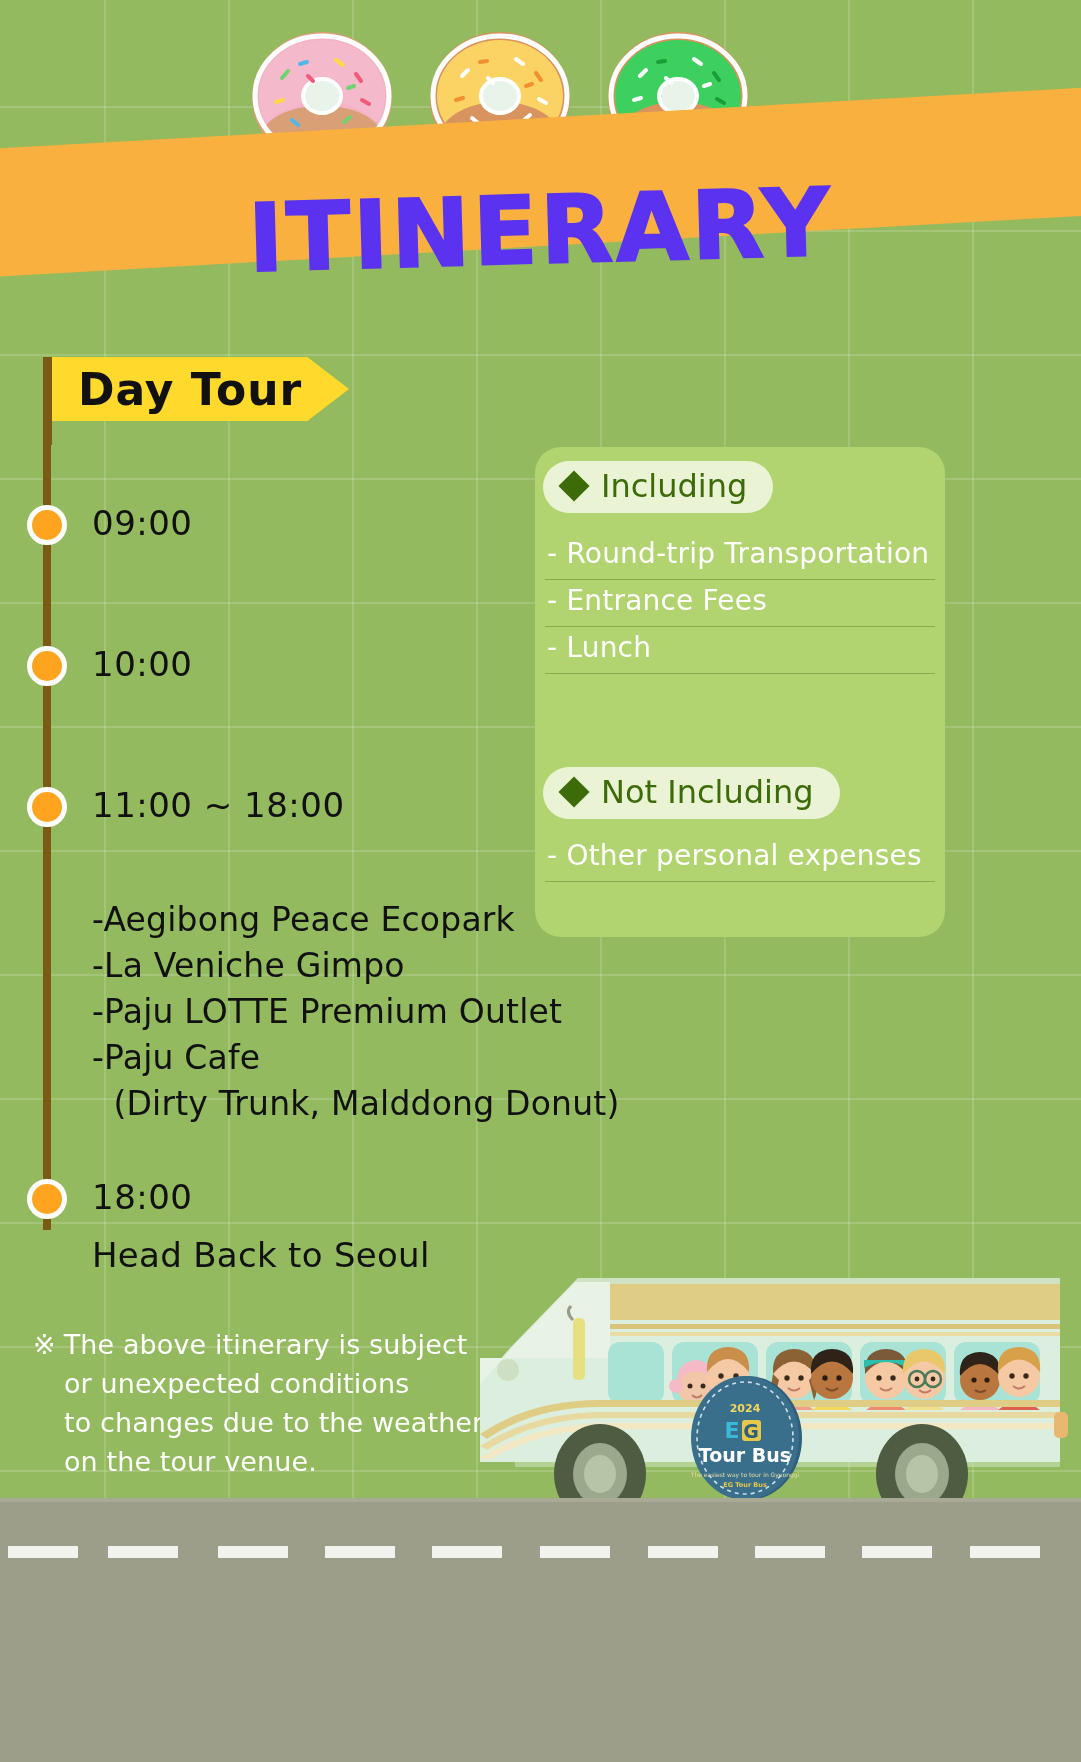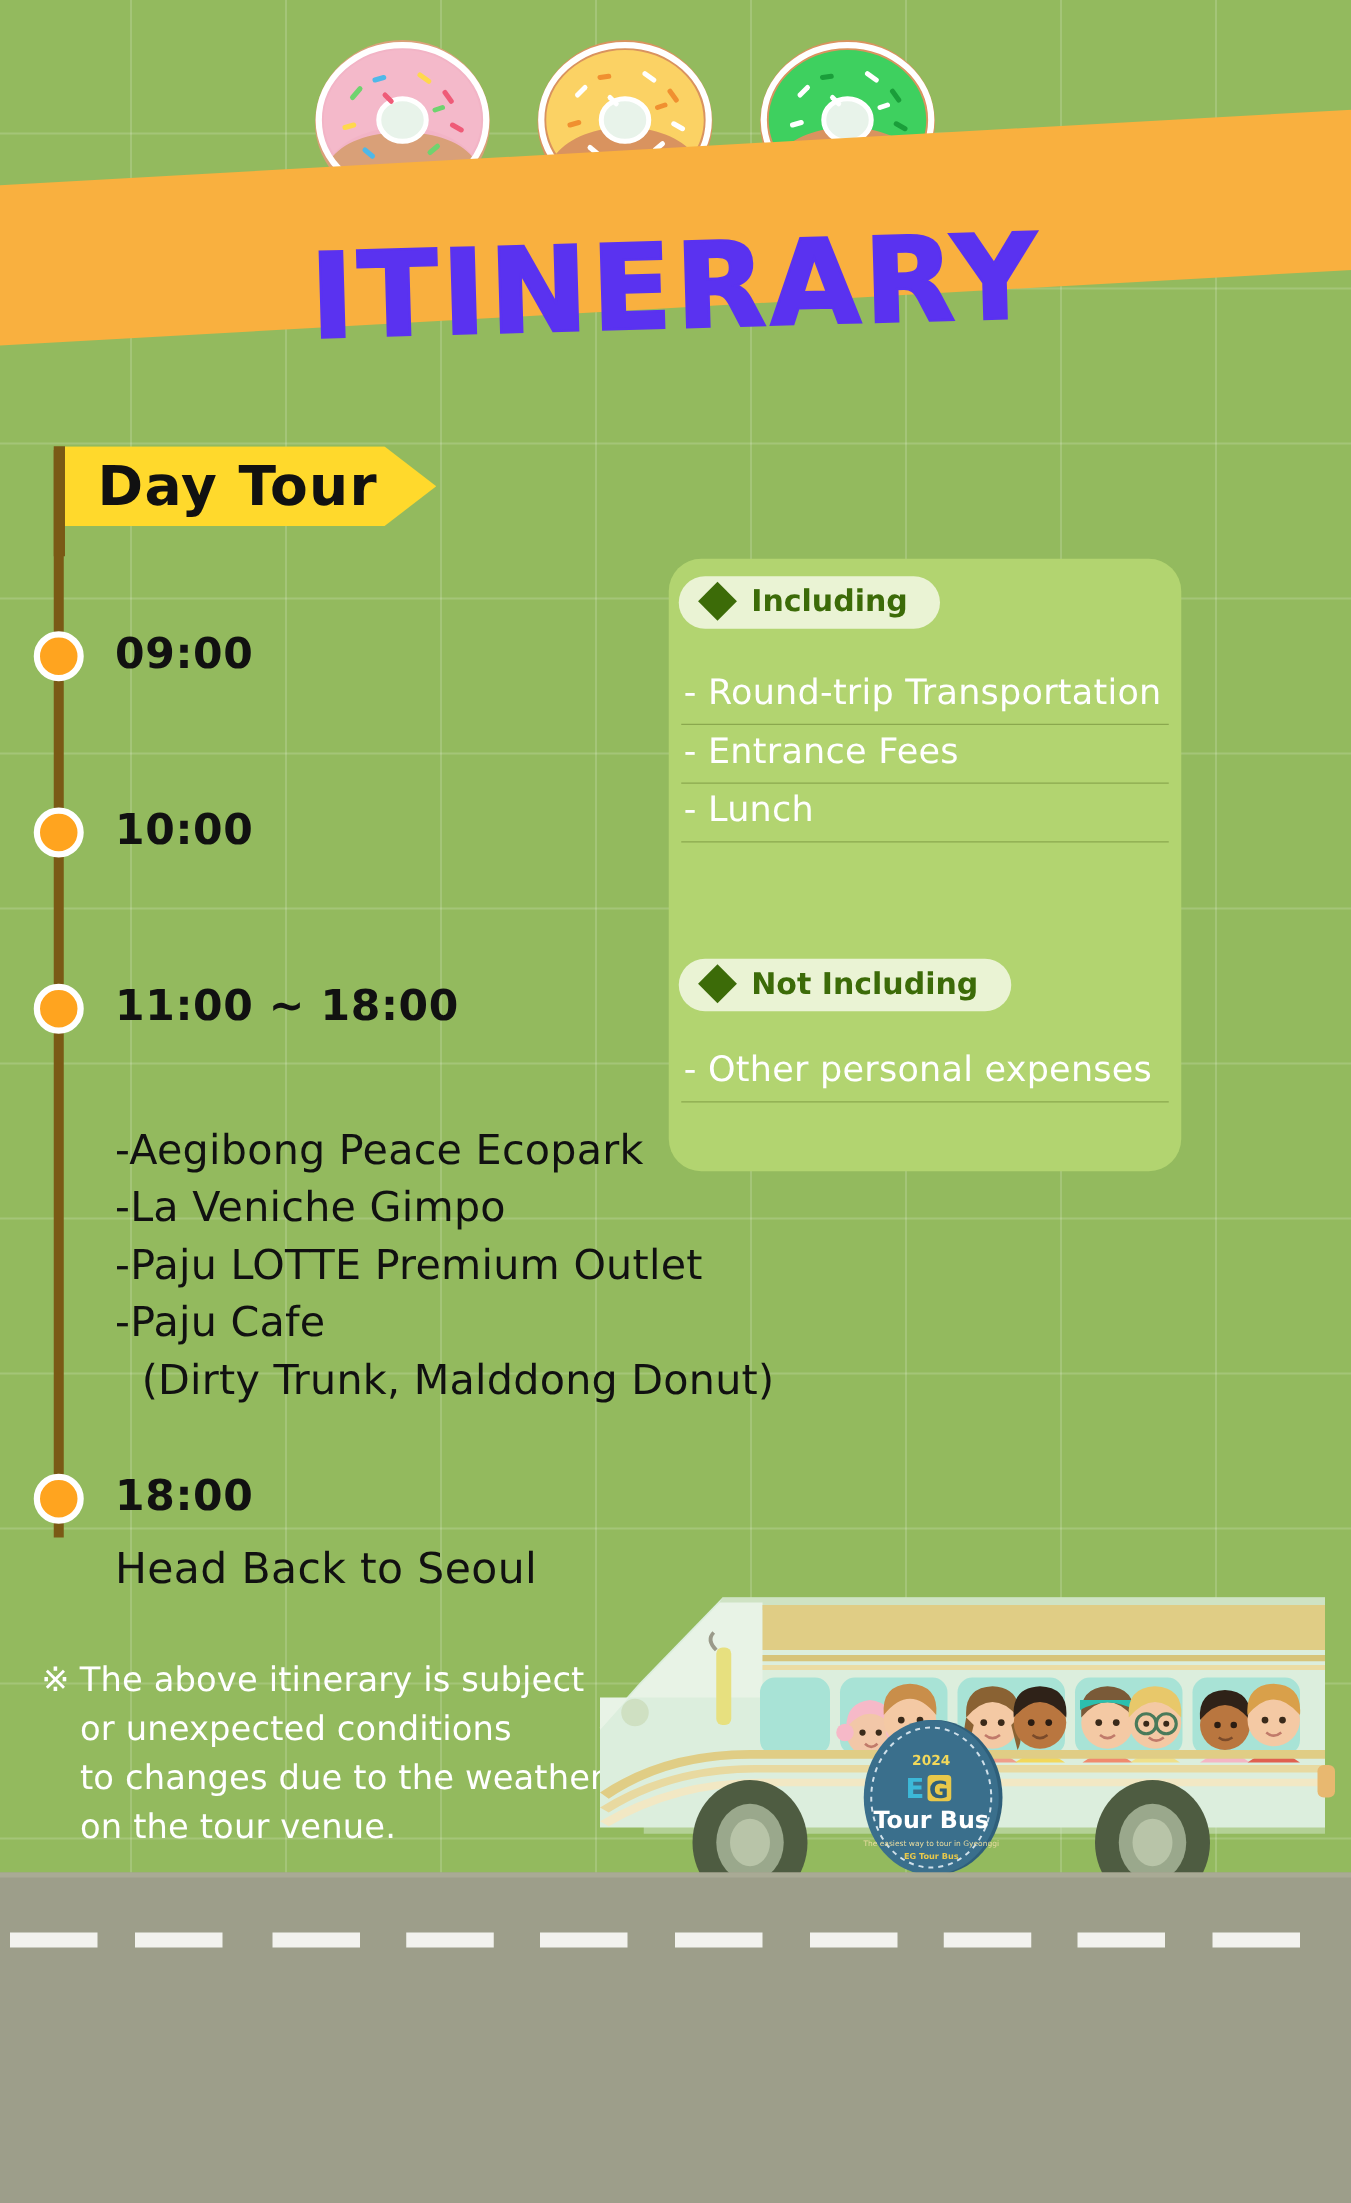--- a/index.html
+++ b/index.html
@@ -63,41 +63,41 @@
   
   #timeline-line {
     position:absolute; left:43px; top:360px; width:8px; height:870px;
     background:#7a5a15;
   }
   .tl-dot {
     position:absolute; left:27px; width:40px; height:40px;
     border-radius:50%; background:#ffa41f; border:5px solid #ffffff;
   }
   .tl-block { position:absolute; left:92px; color:#111; }
-  .tl-time { font-size:34px; font-weight:bold; letter-spacing:0.5px; }
+  .tl-time { font-size:34px; font-weight:normal; letter-spacing:0.5px; }
   .tl-place { font-size:34px; margin-top:18px; letter-spacing:0.3px; }
   .tl-sub { font-size:33px; margin-top:3px; letter-spacing:0.2px; line-height:1.30; }
   #places { position:absolute; left:92px; top:896px; color:#111; }
   
   #panel {
     position:absolute; left:535px; top:447px;
     width:410px; height:490px;
     background:#b2d470; border-radius:26px;
   }
   .pill {
     display:inline-flex; align-items:center;
     background:#eaf3d4; border-radius:40px;
     padding:6px 26px 8px 20px;
     margin-left:8px;
   }
   .diamond {
     width:22px; height:22px; background:#3c6b08;
     transform:rotate(45deg); margin-right:16px; flex:0 0 auto;
   }
-  .pill-label { font-size:24px; font-weight:bold; color:#3c6b08; white-space:nowrap; }
+  .pill-label { font-size:32px; font-weight:normal; color:#3c6b08; white-space:nowrap; }
   #inc-head { position:absolute; top:14px; left:0; }
   #notinc-head { position:absolute; top:320px; left:0; }
   .inc-list { position:absolute; left:10px; width:390px; }
   #inc-list { top:86px; }
   #notinc-list { top:388px; }
   .inc-item {
     color:#ffffff; font-size:28px; letter-spacing:0.2px;
     padding:4px 0 9px 2px;
     border-bottom:1.5px solid #8aa84e;
     white-space:nowrap;

